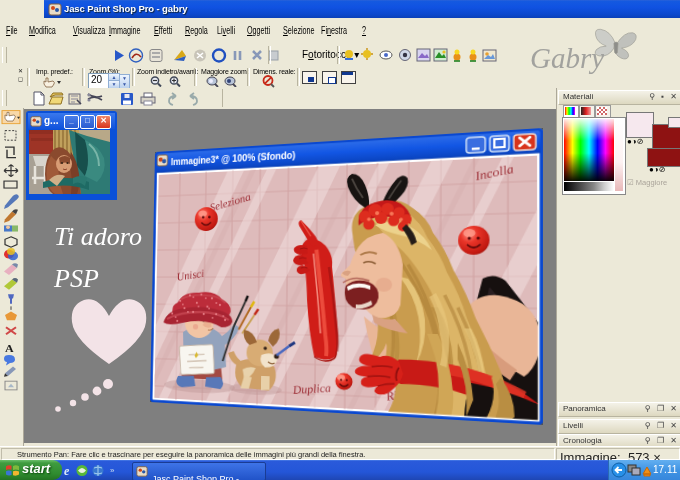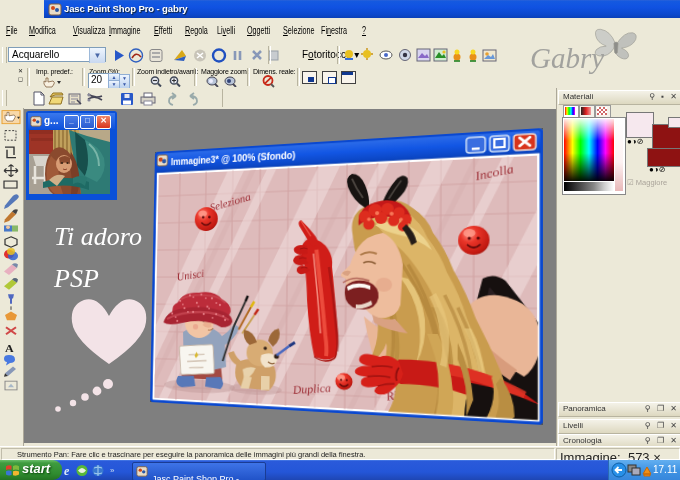--- a/index.html
+++ b/index.html
@@ -76,21 +76,20 @@
   <span style="left:154px"><u>E</u>ffetti</span>
   <span style="left:185px"><u>R</u>egola</span>
   <span style="left:217px">Li<u>v</u>elli</span>
   <span style="left:247px"><u>O</u>ggetti</span>
   <span style="left:283px"><u>S</u>elezione</span>
   <span style="left:321px">Fi<u>n</u>estra</span>
   <span style="left:362px"><u>?</u></span>
 </div>
 <div class="abs tbar" id="tb1">
  <div style="position:absolute;left:2px;top:3px;width:3px;height:16px;border-left:1px solid #fff;border-right:1px solid #b8b4a0;"></div>
- <div class="combo">Acquarello<div class="cb">▼</div></div>
  <svg style="position:absolute;left:112px;top:4px;" width="220" height="15" viewBox="0 0 220 15">
   <path d="M3 2 L12 7.5 L3 13 Z" fill="#2858c8"></path>
   <circle cx="24" cy="7.5" r="6.5" fill="none" stroke="#3060c0" stroke-width="1.4"></circle>
       <path d="M20 10 Q24 3 29 9" stroke="#a02818" stroke-width="1.6" fill="none"></path>
   <rect x="38" y="1.5" width="12" height="12" rx="2" fill="#e8e4d8" stroke="#888"></rect>
       <rect x="40" y="4" width="8" height="2" fill="#aaa"></rect>
       <rect x="40" y="8" width="8" height="2" fill="#aaa"></rect>
   <path d="M62 12 L70 2 L74 8 Z" fill="#d8a818"></path>
       <path d="M62 12 L74 8 L72 13 Z" fill="#3060c0"></path>
   <circle cx="88" cy="7.5" r="6" fill="#c8c4b8"></circle>

